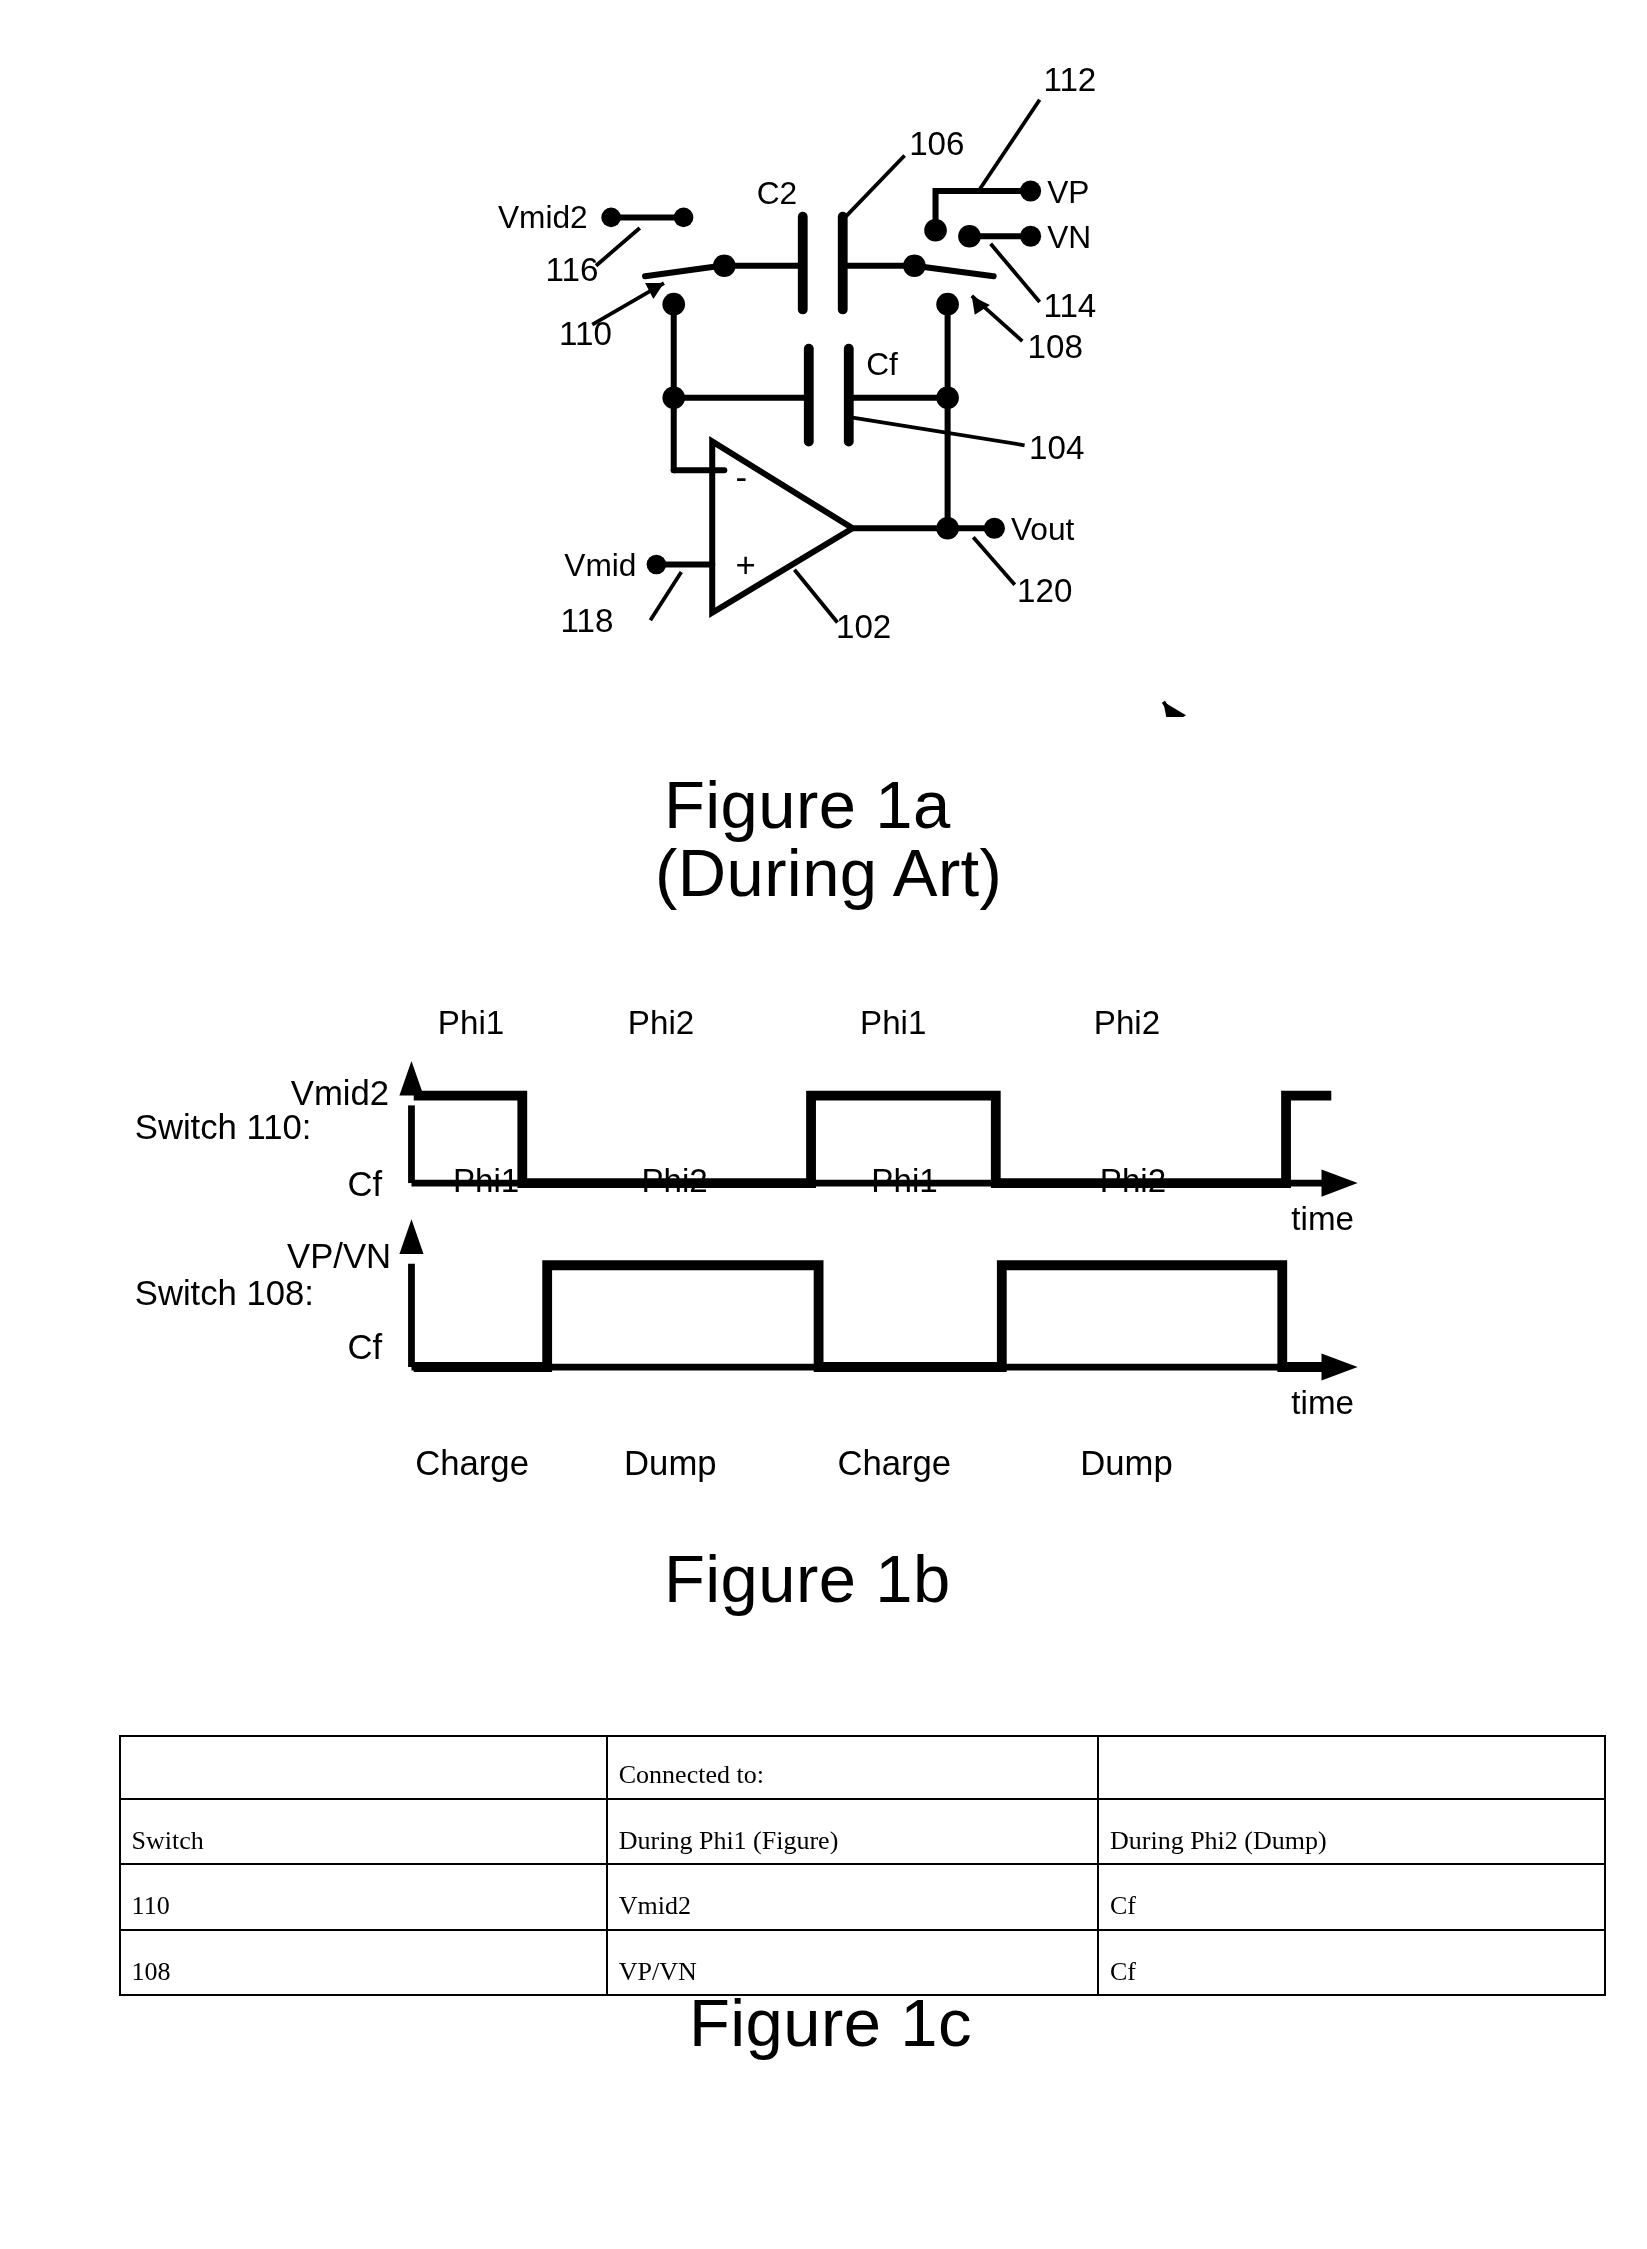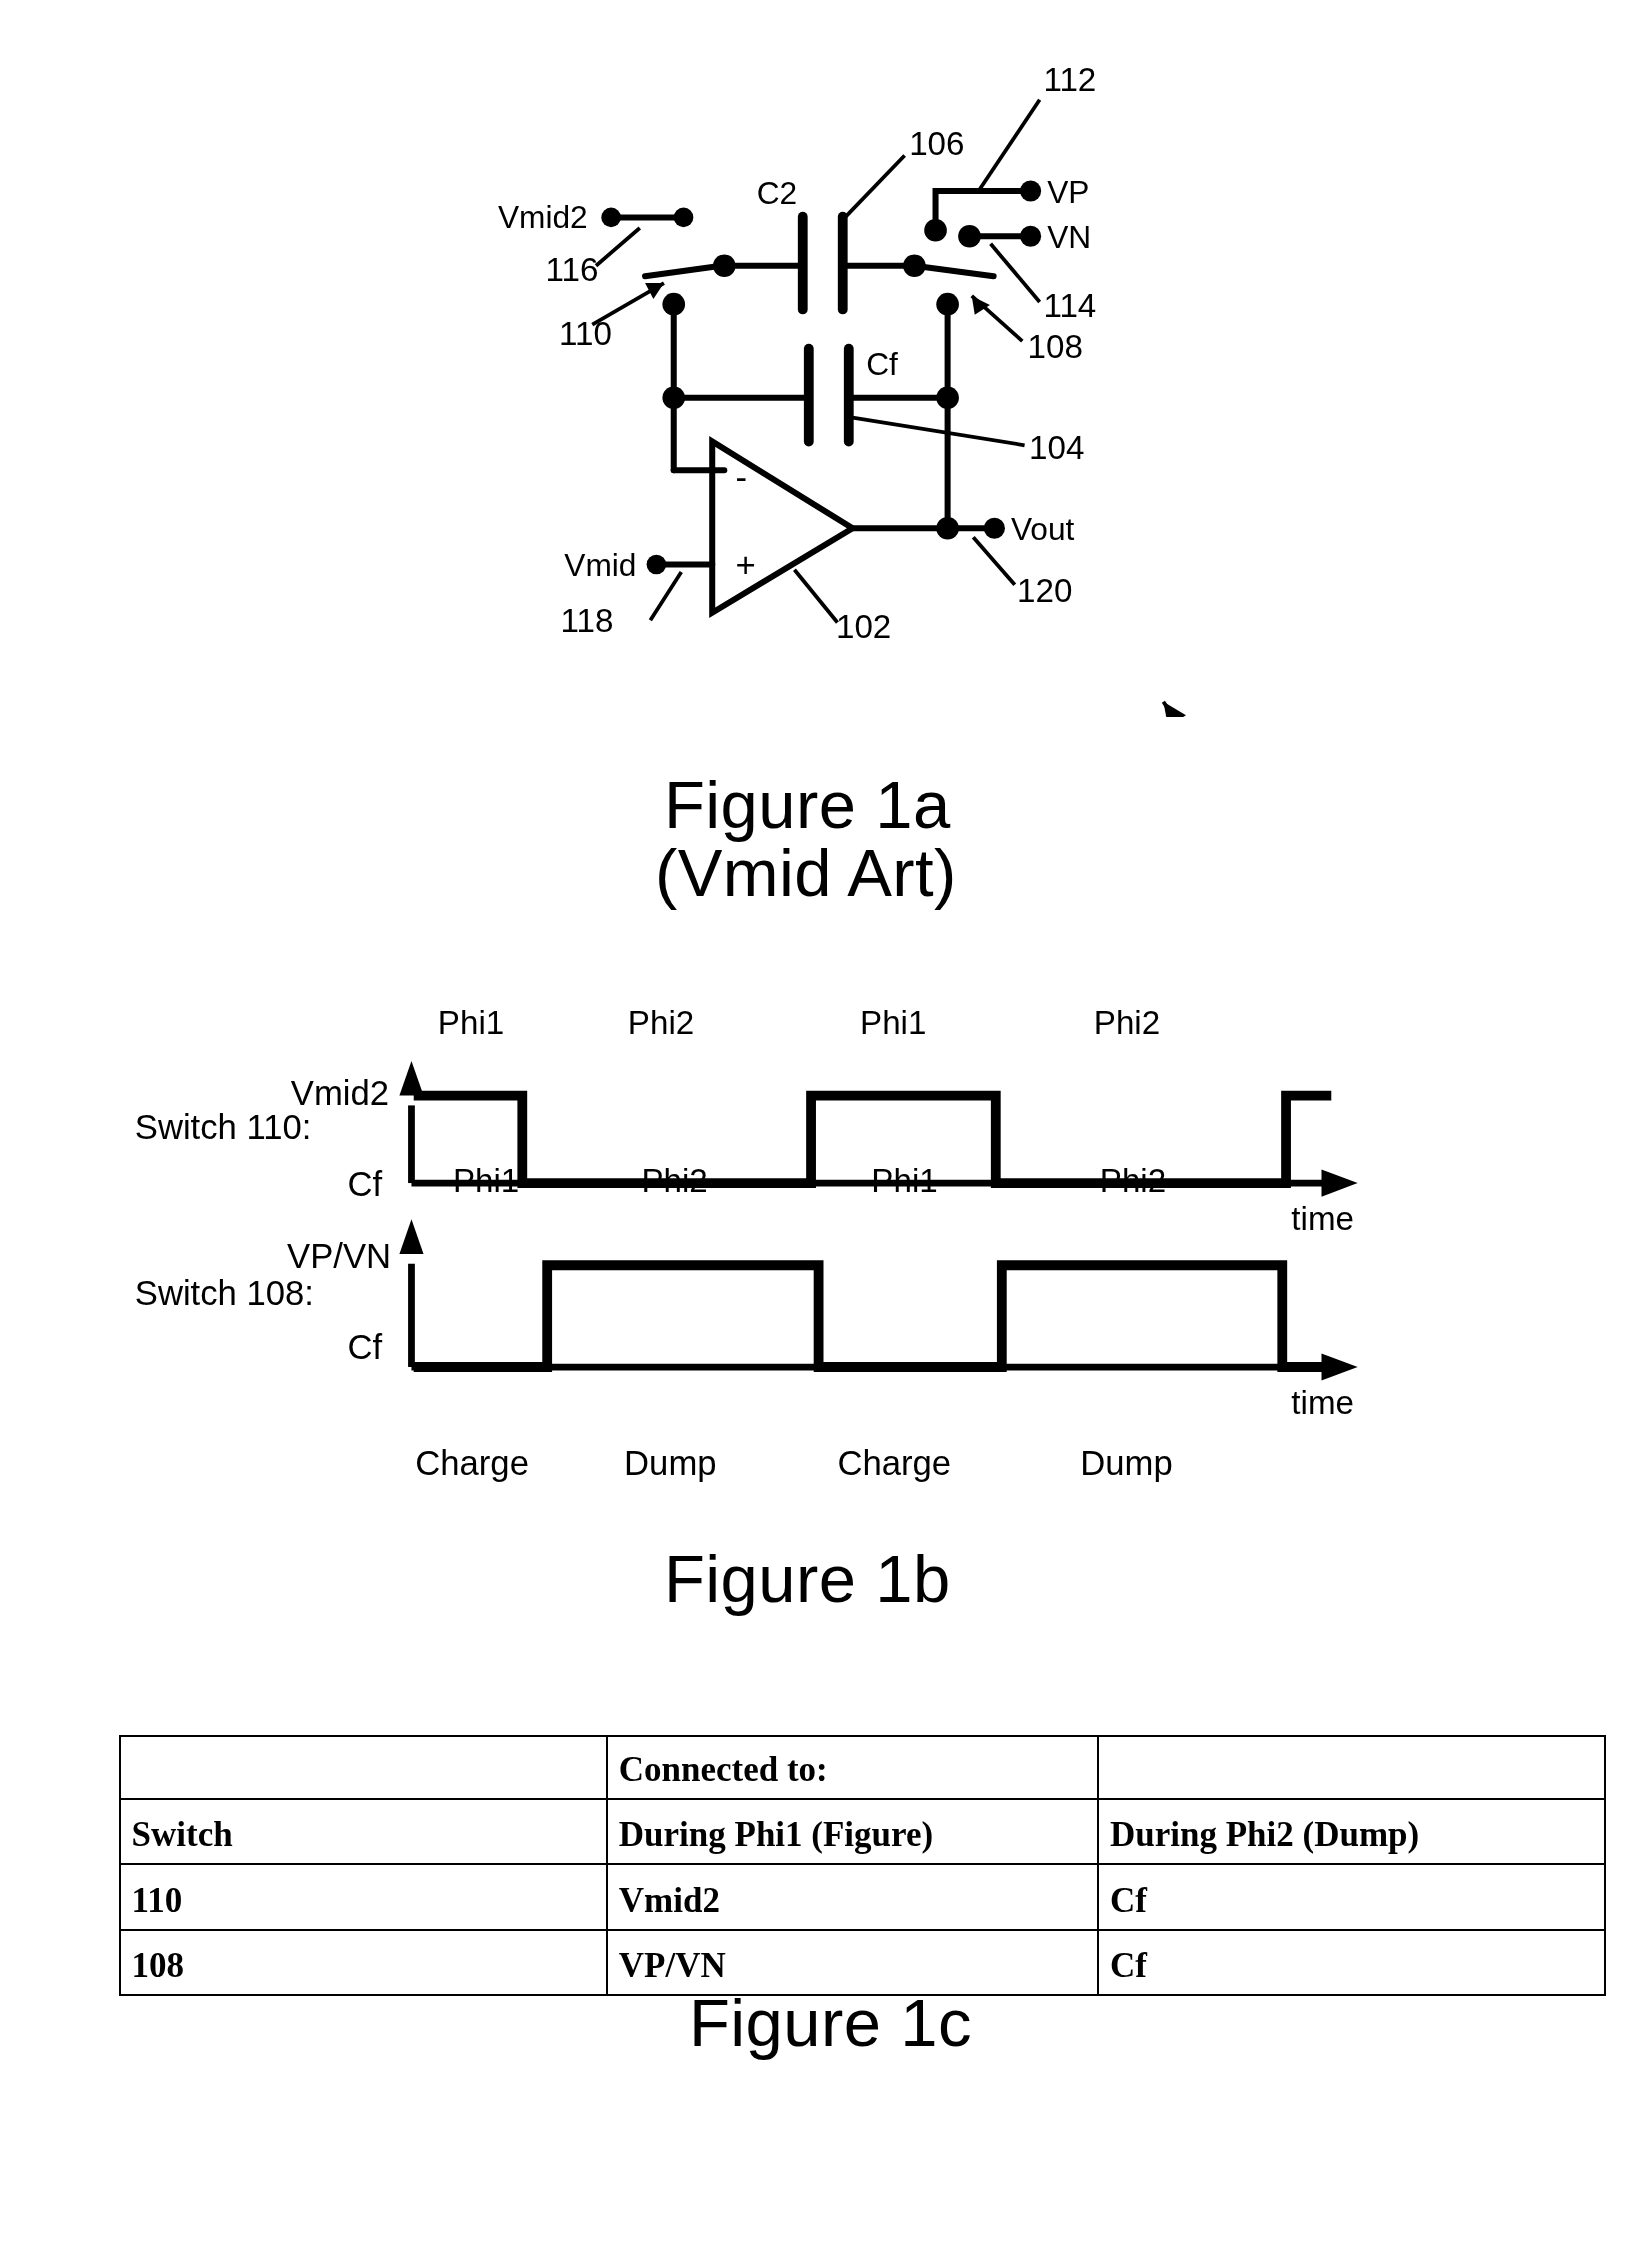--- a/index.html
+++ b/index.html
@@ -121,24 +121,23 @@
   }
 
   
   #fig1c-table {
     position: absolute;
     left: 119px;
     top: 1735px;
     width: 1415px;
     border-collapse: collapse;
     font-family: "Liberation Serif", serif;
-    font-size: 35px;
+    font-size: 26px;
     color: #000;
     table-layout: fixed;
-    font-weight: bold;
   }
   #fig1c-table td {
     border: 2.3px solid #000;
     padding: 4.5px 10.6px 9px 10.6px;
     vertical-align: bottom;
     height: 50px;
     line-height: 1.05;
   }
   #fig1c-table .c1 { width: 464px; border-radius: 17px; }
   #fig1c-table .c2 { width: 468px; }
@@ -242,21 +241,21 @@
     <text class="sigtext" x="1340" y="716">Vout</text>
     <line class="lead" x1="1290" y1="712" x2="1345" y2="775"></line>
     <text class="reftext" x="1348" y="798">120</text>
 
     <line class="lead" x1="1600" y1="1020" x2="1542" y2="930"></line>
     <polygon class="node" points="1542,930 1548,962 1572,948"></polygon>
     <text class="reftext" x="1608" y="1042">100</text>
   </svg>
 
   <div class="caption" id="cap-1a">Figure 1a</div>
-  <div class="caption" id="cap-1a-sub">(Vmid Art)</div>
+  <div class="caption" id="cap-1a-sub">(During Art)</div>
 
   <svg id="fig1b-svg" viewBox="0 0 2183 760">
 
     <text class="tlabel-b" x="178" y="210">Switch 110:</text>
     <text class="tlabel-b" x="385" y="165">Vmid2</text>
     <text class="tlabel-b" x="460" y="285">Cf</text>
 
     <line class="axis" x1="545" y1="165" x2="545" y2="268"></line>
     <polygon class="axis-head" points="545,106 529,152 561,152"></polygon>
 

